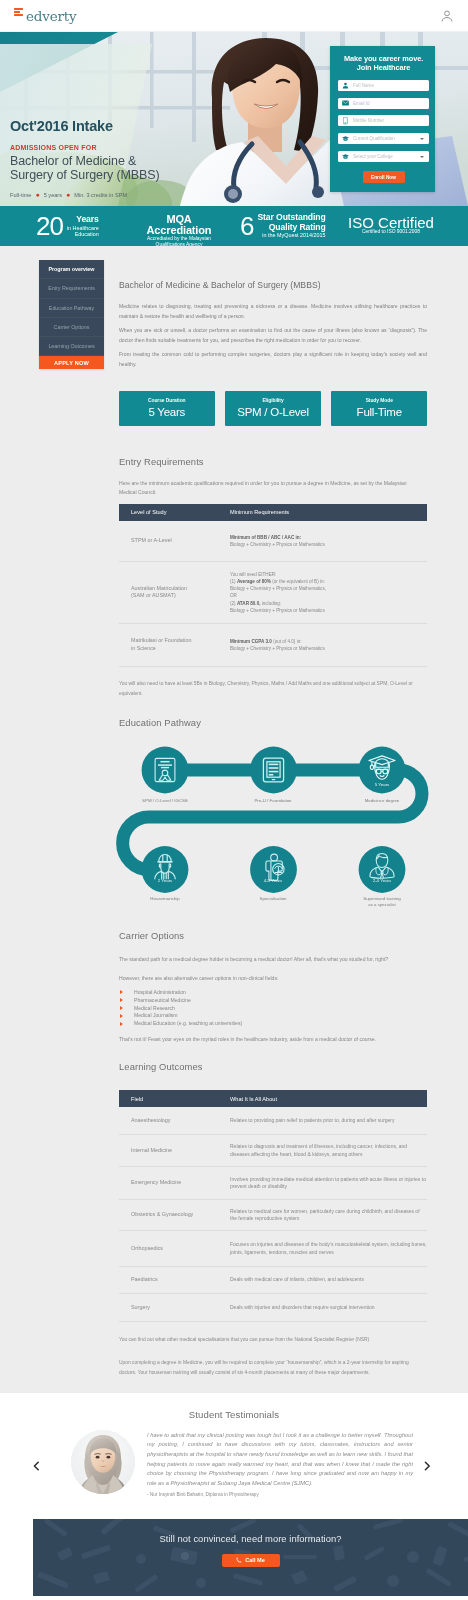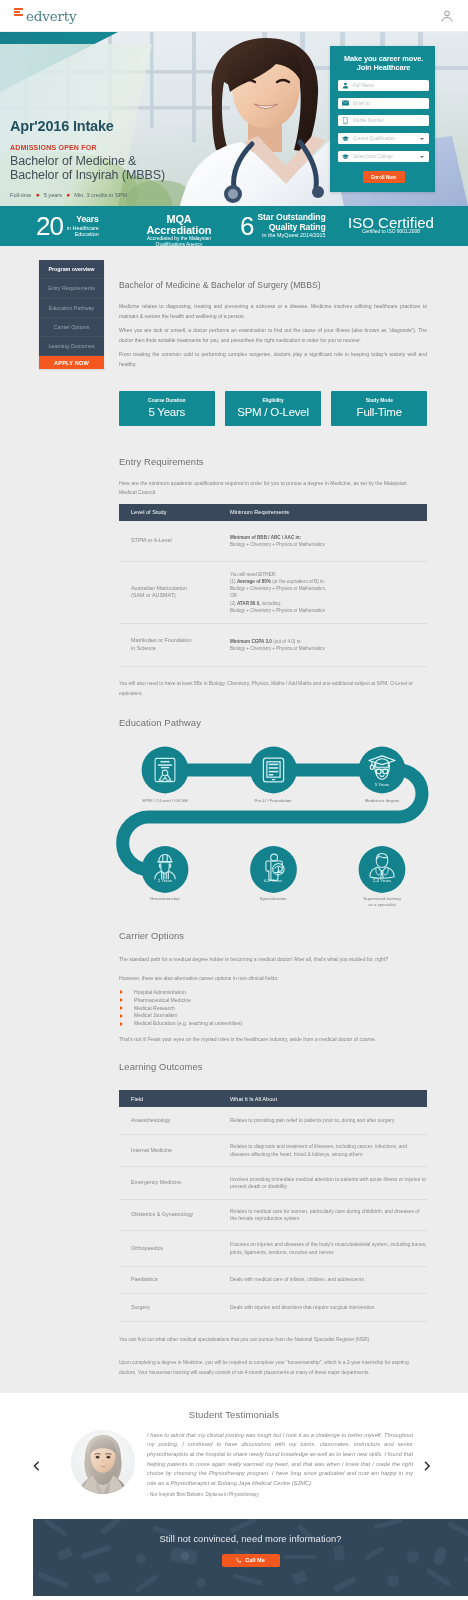--- a/index.html
+++ b/index.html
@@ -238,25 +238,25 @@
         <path d="M332 120 L452 104 L468 174 L344 174 Z" fill="url(#board)"></path>
         <path d="M352 116 l28 -4 l3 10 l-28 4 z" fill="#ccd6e8"></path>
       </g>
 
       <path d="M0 0 L118 0 L0 60 Z" fill="url(#tealtri)"></path>
 
       <path d="M0 12 L152 12 L118 174 L0 174 Z" fill="url(#wpan)"></path>
     </svg>
 
     <div class="hero-content">
-      <div class="hero-intake">Apr'2016 Intake</div>
+      <div class="hero-intake">Oct'2016 Intake</div>
       <div class="hero-adm">ADMISSIONS OPEN FOR</div>
       <div class="hero-title">
         <span>Bachelor of Medicine &amp;</span><br>
-        <span>Bachelor of Insyirah (MBBS)</span>
+        <span>Surgery of Surgery (MBBS)</span>
       </div>
       <div class="hero-meta">
         <span>Full-time</span>
         <span class="dot">●</span>
         <span>5 years</span>
         <span class="dot">●</span>
         <span>Min. 3 credits in SPM</span>
       </div>
     </div>
 

